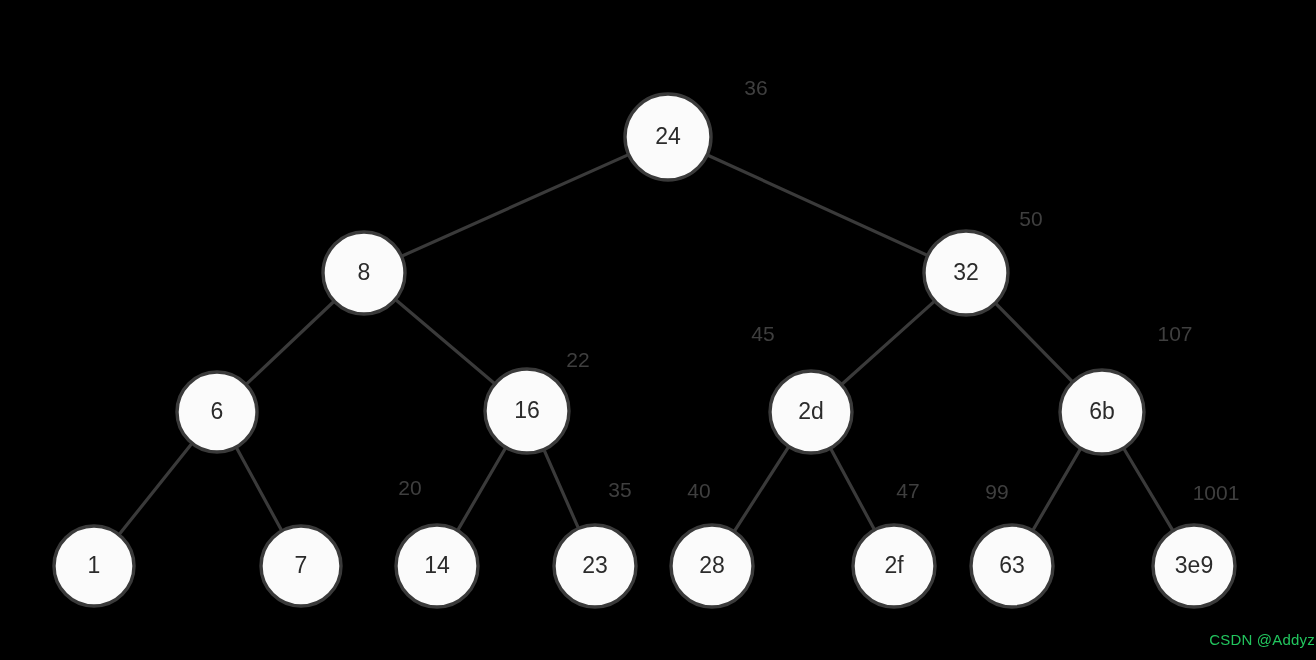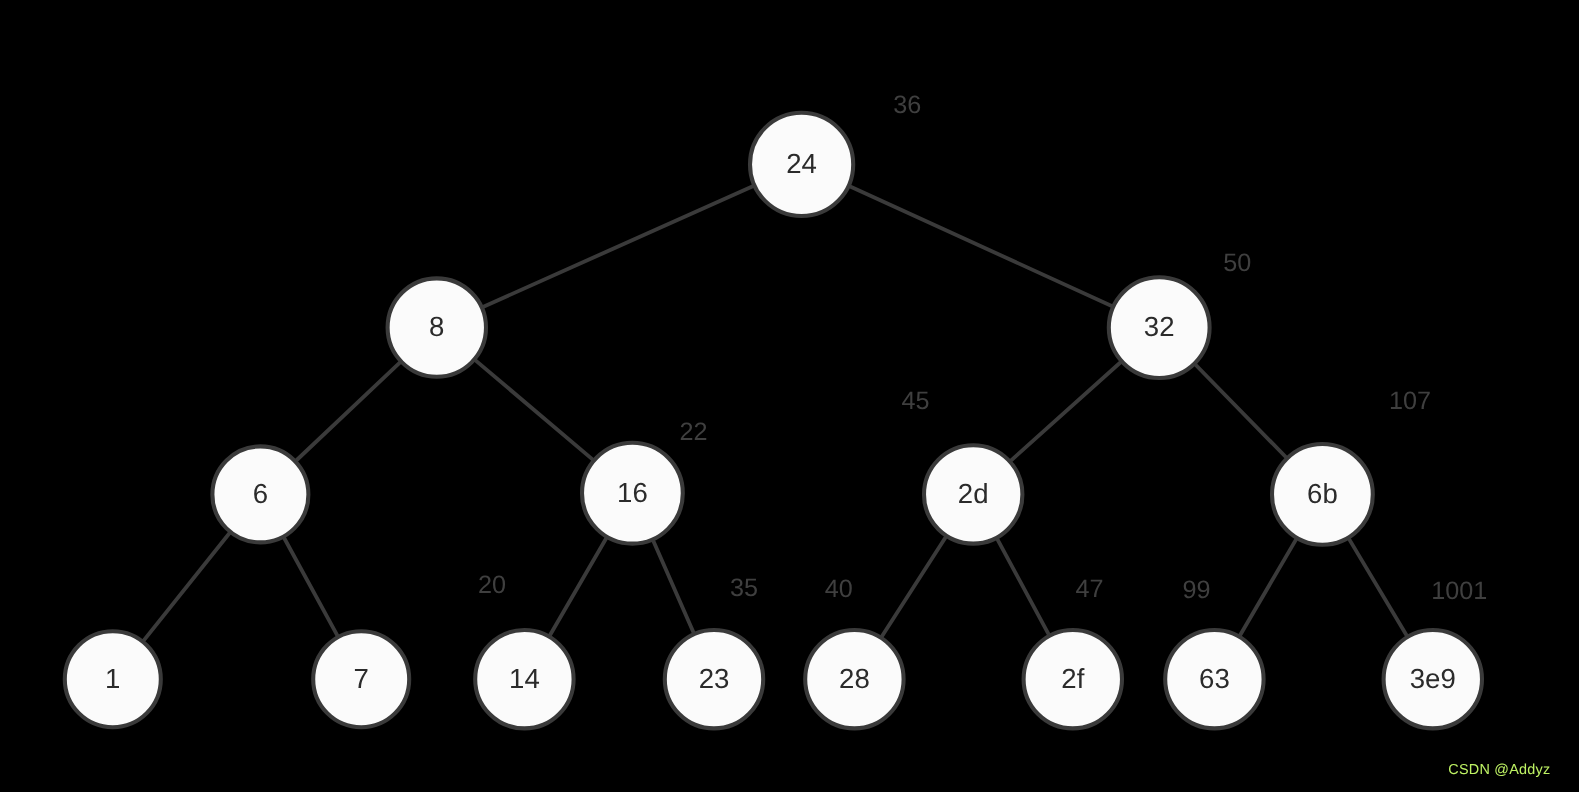--- a/index.html
+++ b/index.html
@@ -43,25 +43,25 @@
   }
   .edge-label {
     fill: #3f3f3f;
     font-family: "Liberation Sans", sans-serif;
     font-size: 21px;
     text-anchor: middle;
     dominant-baseline: middle;
   }
   .watermark-text {
     position: absolute;
-    right: 24px;
+    right: 1px;
     bottom: 12px;
-    color: #bef264;
+    color: #22c55e;
     font-family: "Liberation Sans", sans-serif;
-    font-size: 12px;
+    font-size: 15px;
     letter-spacing: 0.2px;
     white-space: nowrap;
   }
 </style>
 </head>
 <body>
 
 <svg id="tree-canvas" viewBox="0 0 1316 660">
   <g id="edges-group">
       <line x1="629.6616334204133" y1="154.15137452244667" x2="400.5127300757968" y2="256.66535759766987" class="edge-line"></line>

